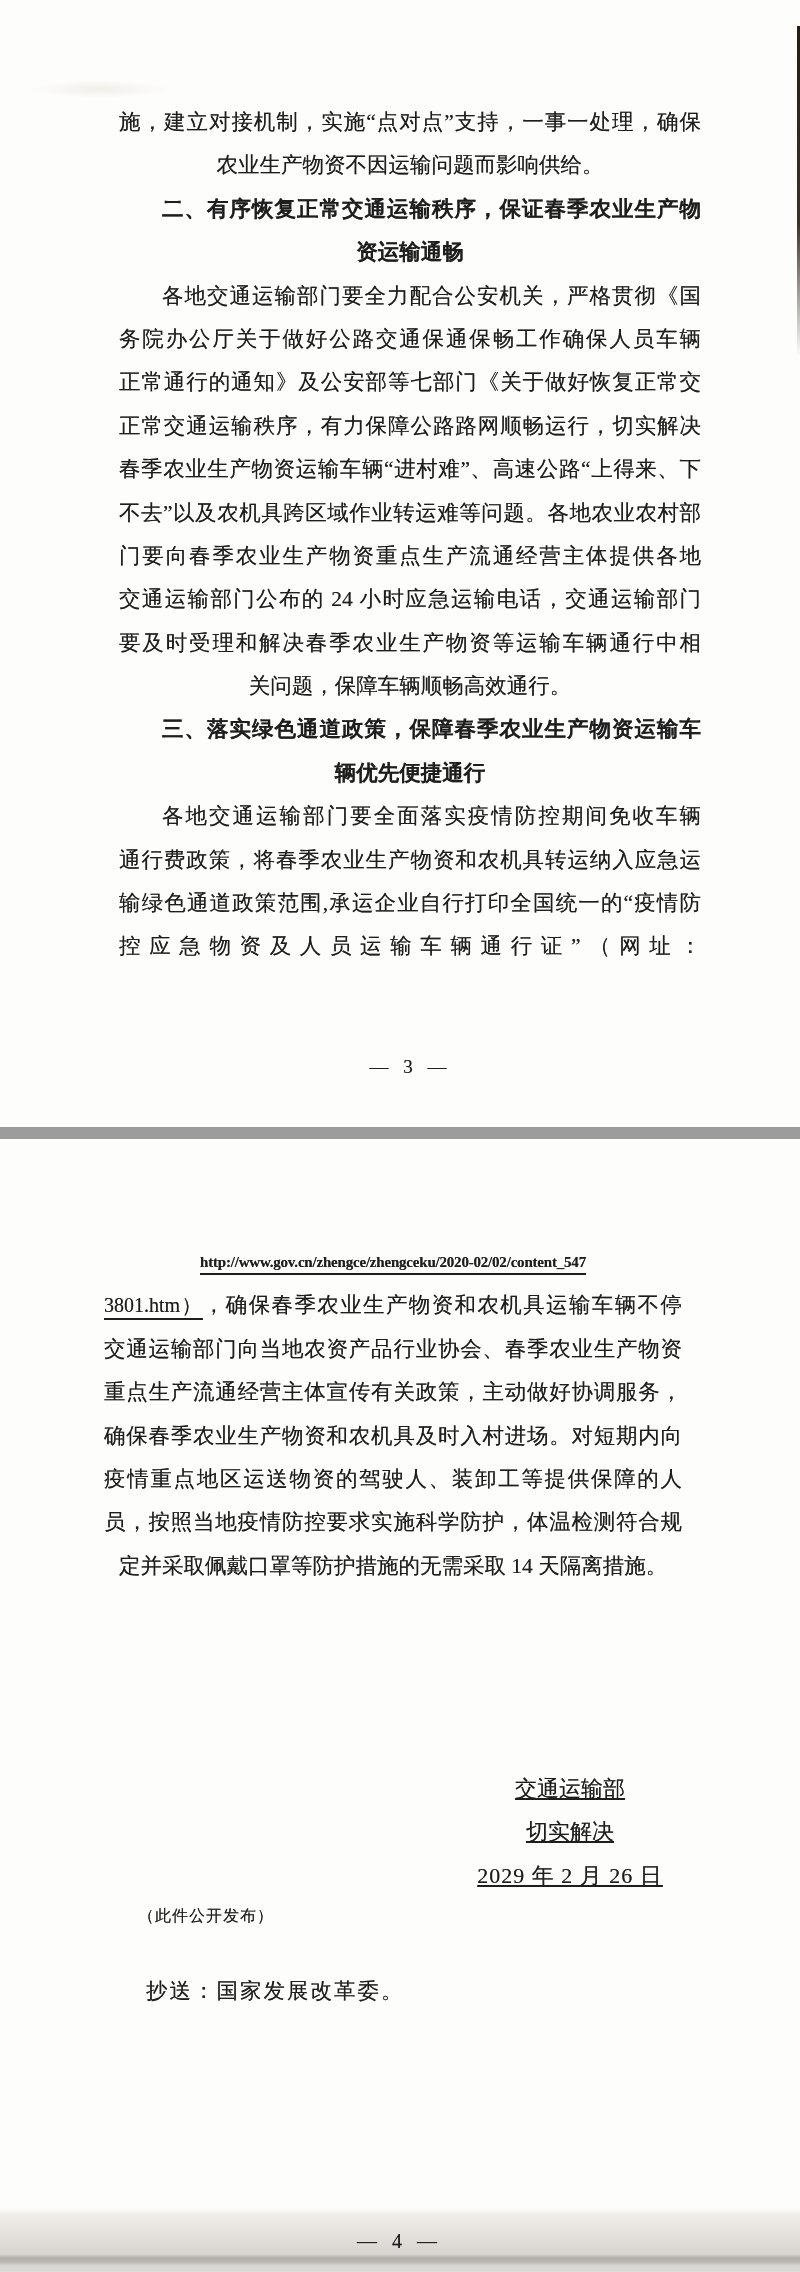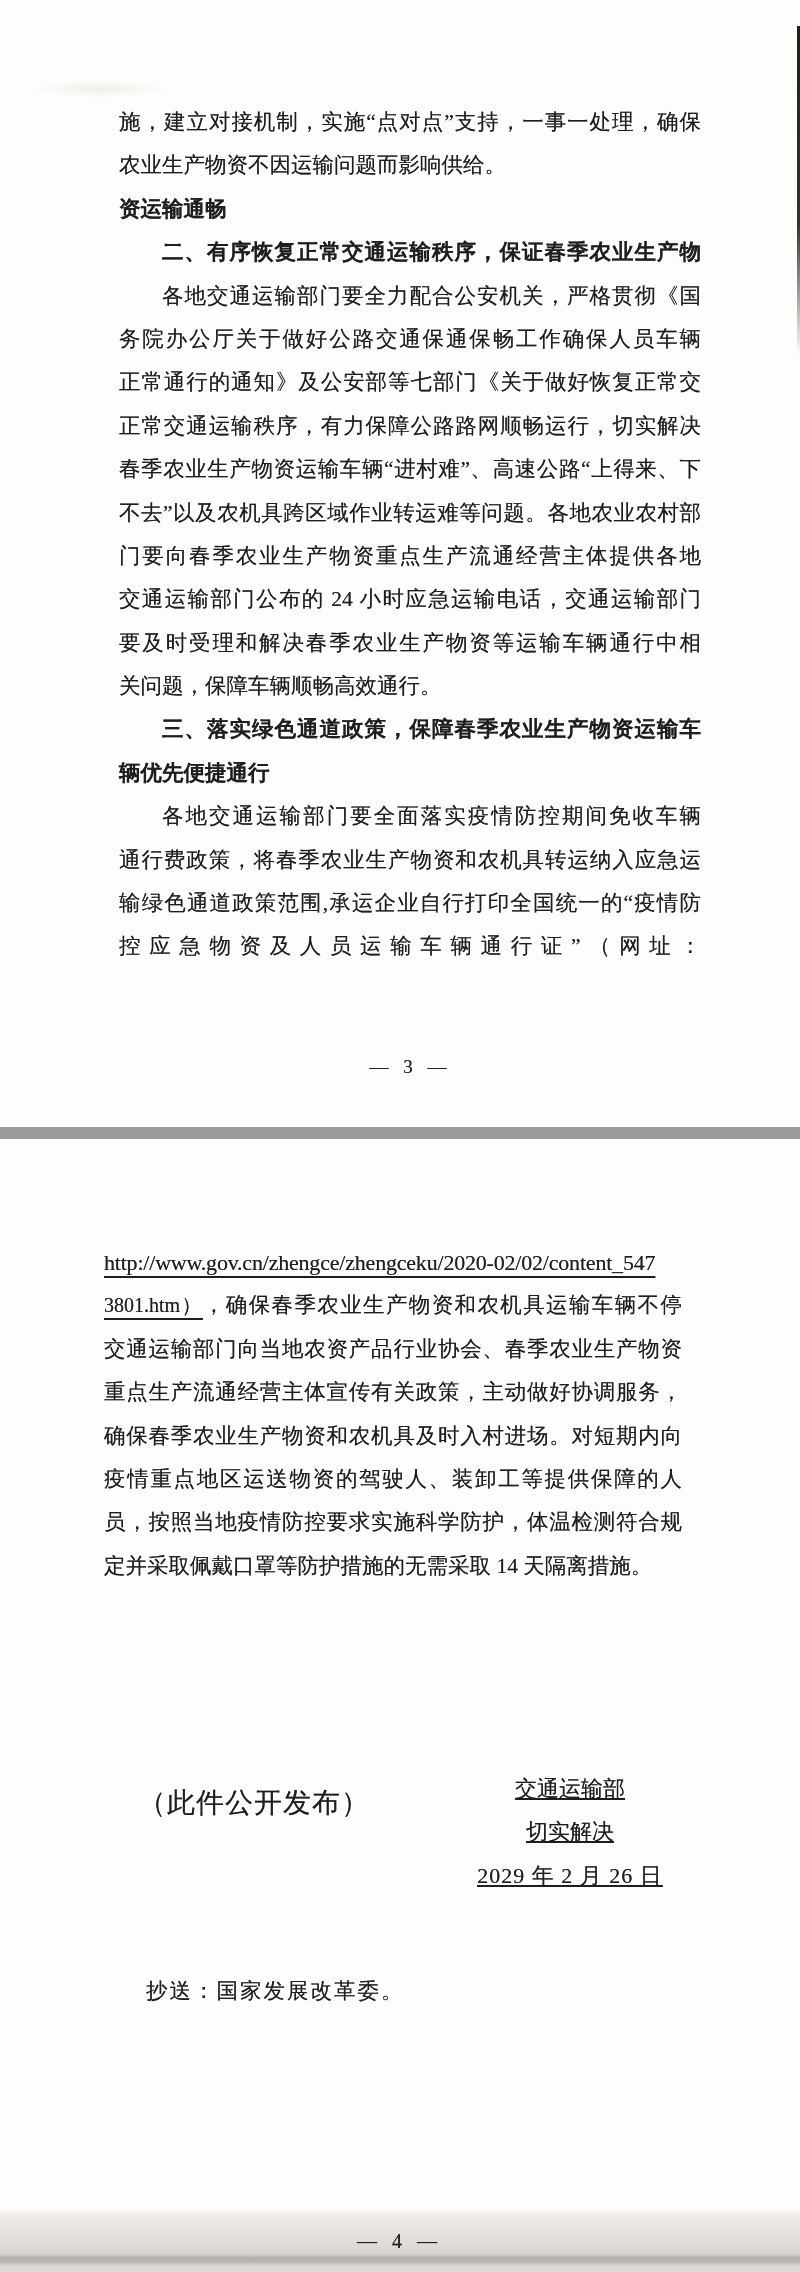--- a/index.html
+++ b/index.html
@@ -15,42 +15,44 @@
     overflow: hidden;
     font-family: "Liberation Serif", "DejaVu Serif", serif;
     color: #1e1e1e;
   }
   .ln {
     height: 43.4px;
     line-height: 43.4px;
     font-size: 21.5px;
     text-shadow: 0 0 0.6px rgba(30,30,30,0.65);
     white-space: normal;
+    text-align: center;
   }
   .just {
     text-align: justify;
     text-align-last: justify;
   }
   .ind { text-indent: 43px; }
   .b { font-weight: bold; }
   .p1text {
     position: absolute;
     left: 119px;
     top: 101px;
     width: 582px;
   }
   .p2text {
     position: absolute;
     left: 104px;
     top: 1241px;
     width: 578px;
   }
   .lat {
-    font-size: 22px;
+    font-size: 15px;
     letter-spacing: -0.2px;
+    font-weight: bold;
   }
   .lat2 { font-size: 20px; }
   .u {
     text-decoration: underline;
     text-decoration-thickness: 1.5px;
     text-underline-offset: 6px;
   }
   .pageno {
     position: absolute;
     font-size: 19px;
@@ -107,22 +109,22 @@
     left: 420px;
     top: 1767px;
     width: 300px;
     text-align: center;
   }
   .sig .ln { font-size: 22px; text-decoration: underline; }
   .sig .ln:nth-child(3) { letter-spacing: 1px; }
   .note1 {
     position: absolute;
     left: 138px;
-    top: 1781px;
-    font-size: 28px;
+    top: 1894px;
+    font-size: 16px;
     letter-spacing: 1px;
     line-height: 43.4px;
     text-shadow: 0 0 0.6px rgba(30,30,30,0.65);
   }
   .note2 {
     position: absolute;
     left: 146px;
     top: 1970px;
     font-size: 21.5px;
     letter-spacing: 2px;
@@ -143,22 +145,22 @@
 <body>
 
 <div class="canvas">
 
   <div class="smudge"></div>
   <div class="scan-edge"></div>
 
   <section class="p1text">
     <div class="ln just">施，建立对接机制，实施“点对点”支持，一事一处理，确保</div>
     <div class="ln">农业生产物资不因运输问题而影响供给。</div>
+    <div class="ln b ind just">二、有序恢复正常交通运输秩序，保证春季农业生产物</div>
     <div class="ln b">资运输通畅</div>
-    <div class="ln b ind just">二、有序恢复正常交通运输秩序，保证春季农业生产物</div>
     <div class="ln ind just">各地交通运输部门要全力配合公安机关，严格贯彻《国</div>
     <div class="ln just">务院办公厅关于做好公路交通保通保畅工作确保人员车辆</div>
     <div class="ln just">正常通行的通知》及公安部等七部门《关于做好恢复正常交</div>
     <div class="ln just">正常交通运输秩序，有力保障公路路网顺畅运行，切实解决</div>
     <div class="ln just">春季农业生产物资运输车辆“进村难”、高速公路“上得来、下</div>
     <div class="ln just">不去”以及农机具跨区域作业转运难等问题。各地农业农村部</div>
     <div class="ln just">门要向春季农业生产物资重点生产流通经营主体提供各地</div>
     <div class="ln just">交通运输部门公布的 24 小时应急运输电话，交通运输部门</div>
     <div class="ln just">要及时受理和解决春季农业生产物资等运输车辆通行中相</div>
     <div class="ln">关问题，保障车辆顺畅高效通行。</div>

